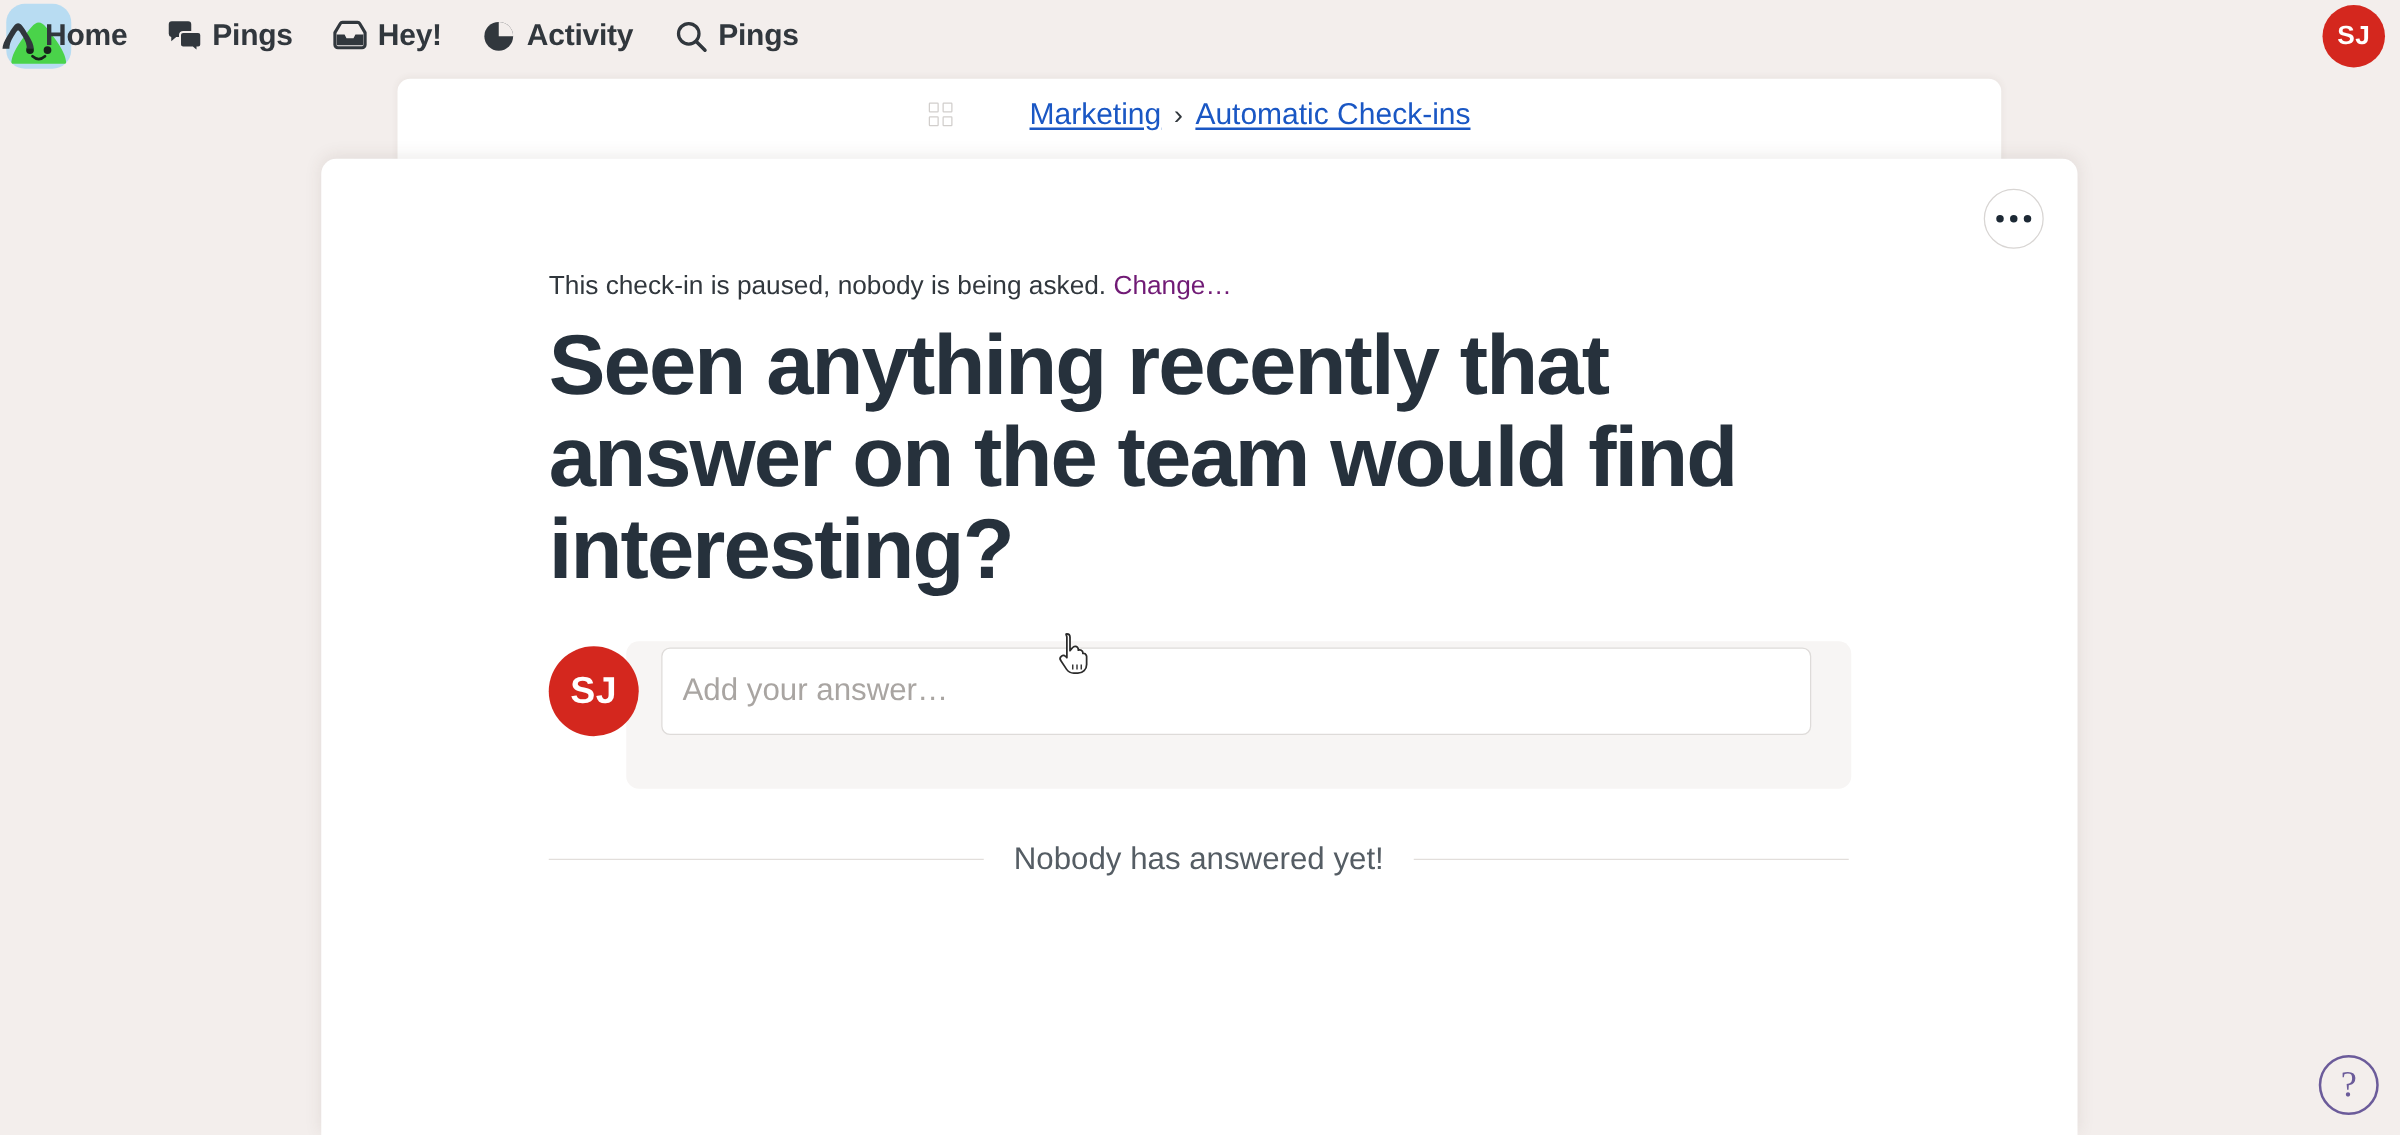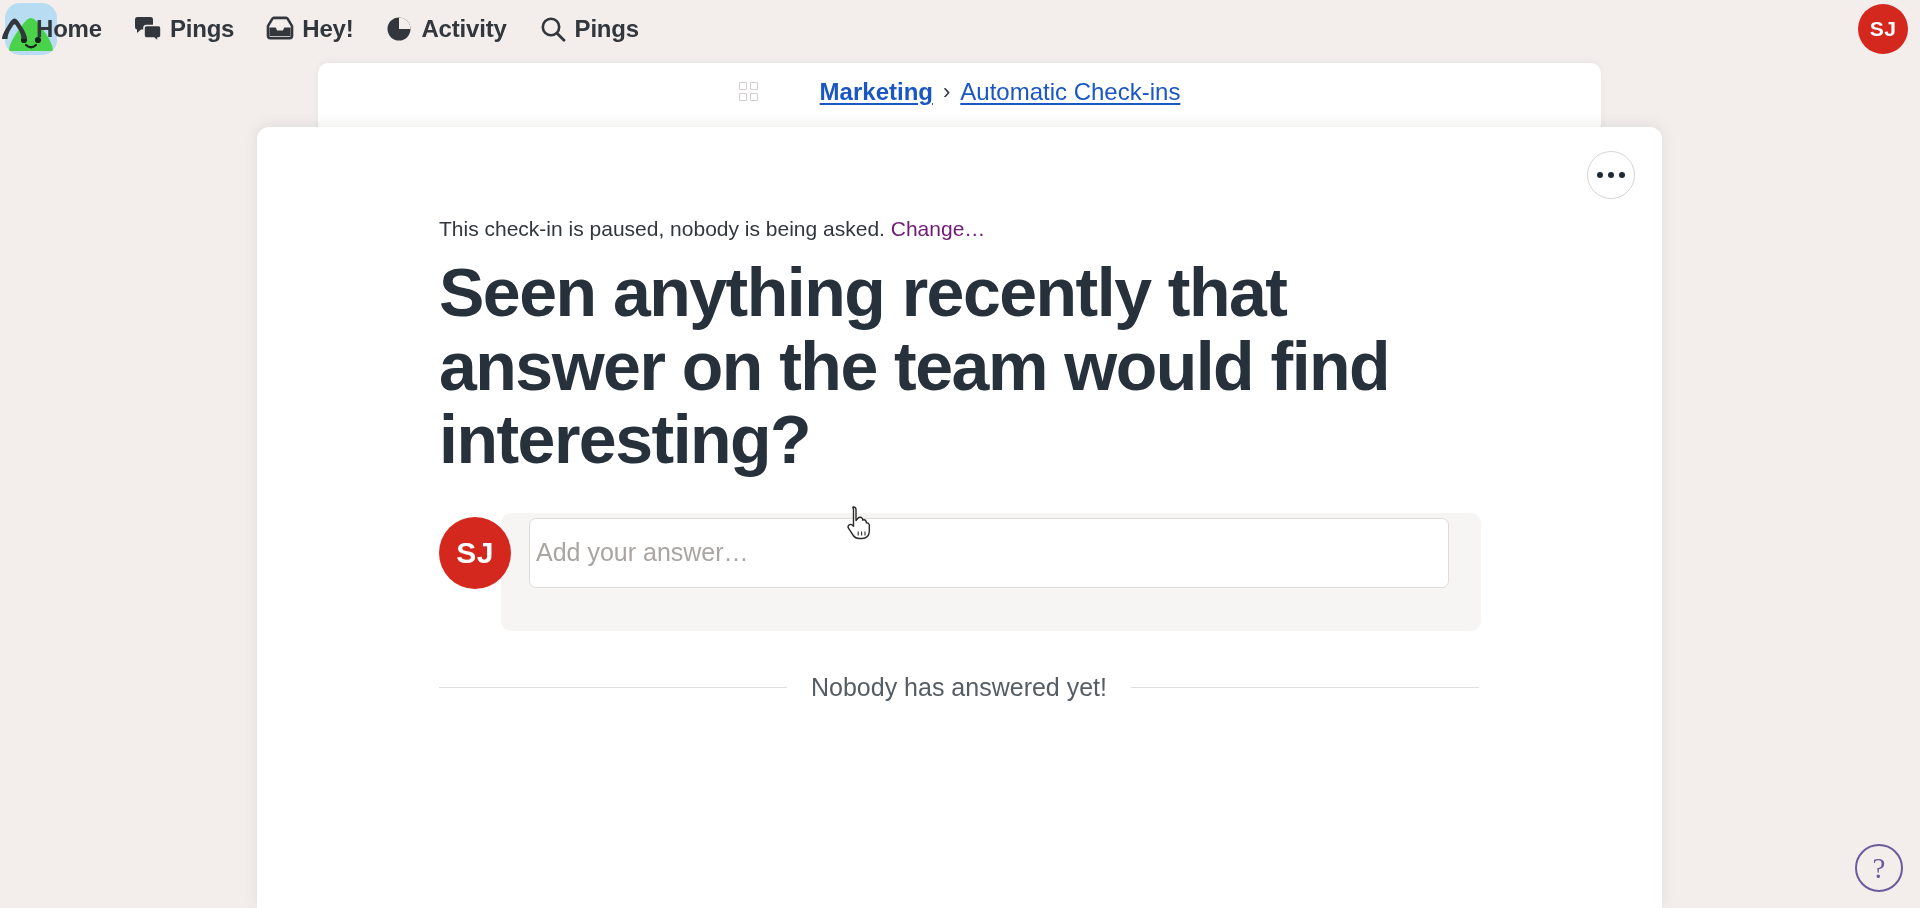--- a/index.html
+++ b/index.html
@@ -128,21 +128,21 @@
   .grid-icon i:nth-child(2){left:11px;top:1px}
   .grid-icon i:nth-child(3){left:0;top:12px}
   .grid-icon i:nth-child(4){left:11px;top:12px}
 
   .crumb-link {
     color: #1a57c4;
     text-decoration: underline;
     text-underline-offset: 3px;
     cursor: pointer;
   }
-  .crumb-link.strong { font-weight: bold; margin-left: 48px; }
+  .crumb-link.strong { font-weight: normal; margin-left: 48px; }
   .crumb-sep {
     color: #31373d;
     font-size: 22px;
     padding: 0 1px;
   }
 
   .panel-front {
     position: absolute;
     left: 257px;
     top: 127px;
@@ -253,21 +253,21 @@
     z-index: 2;
     width: 920px;
     height: 70px;
     box-sizing: border-box;
     border: 1px solid #dedbd9;
     border-radius: 7px;
     background: #ffffff;
     font-family: "Liberation Sans", sans-serif;
     font-size: 25px;
     color: #31373d;
-    padding: 0 6px;
+    padding: 0 16px;
     outline: none;
   }
   .answer-input::placeholder { color: #a9a5a2; }
 
   .divider {
     display: flex;
     align-items: center;
     gap: 24px;
     margin-top: 84px;
     width: 1040px;

